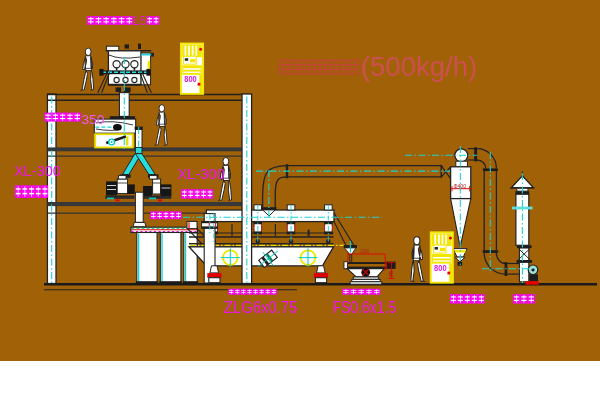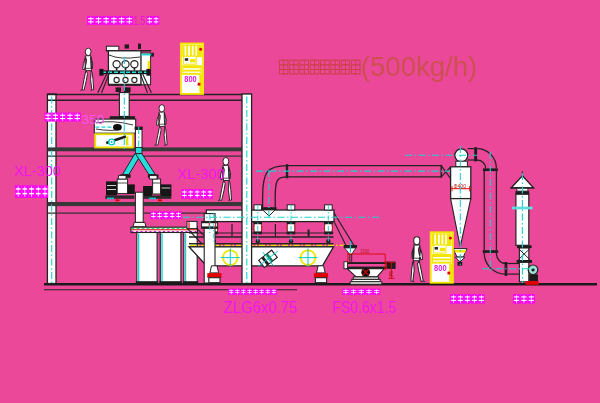--- a/index.html
+++ b/index.html
@@ -1,16 +1,16 @@
 <!DOCTYPE html>
 <html><head><meta charset="utf-8">
 <style>
 html,body{margin:0;padding:0;background:#fff;width:600px;height:403px;overflow:hidden;
 font-family:"Liberation Sans",sans-serif;}
-#stage{position:absolute;left:0;top:0;width:600px;height:403px;background:#ec4899;}
+#stage{position:absolute;left:0;top:0;width:600px;height:361px;background:#a16207;}
 </style></head>
 <body>
 <div id="stage">
 <svg width="600" height="403" viewBox="0 0 600 403" xmlns="http://www.w3.org/2000/svg">
 <defs>
 <g id="cb">
           <rect width="10" height="10" fill="#f0f"></rect>
           <rect x="1.2" y="2.3" width="7.6" height="1.2" fill="#fff"></rect>
           <rect x="1.2" y="6" width="7.6" height="1.2" fill="#fff"></rect>
           <rect x="4.4" y="0.9" width="1.2" height="8.2" fill="#fff"></rect>

